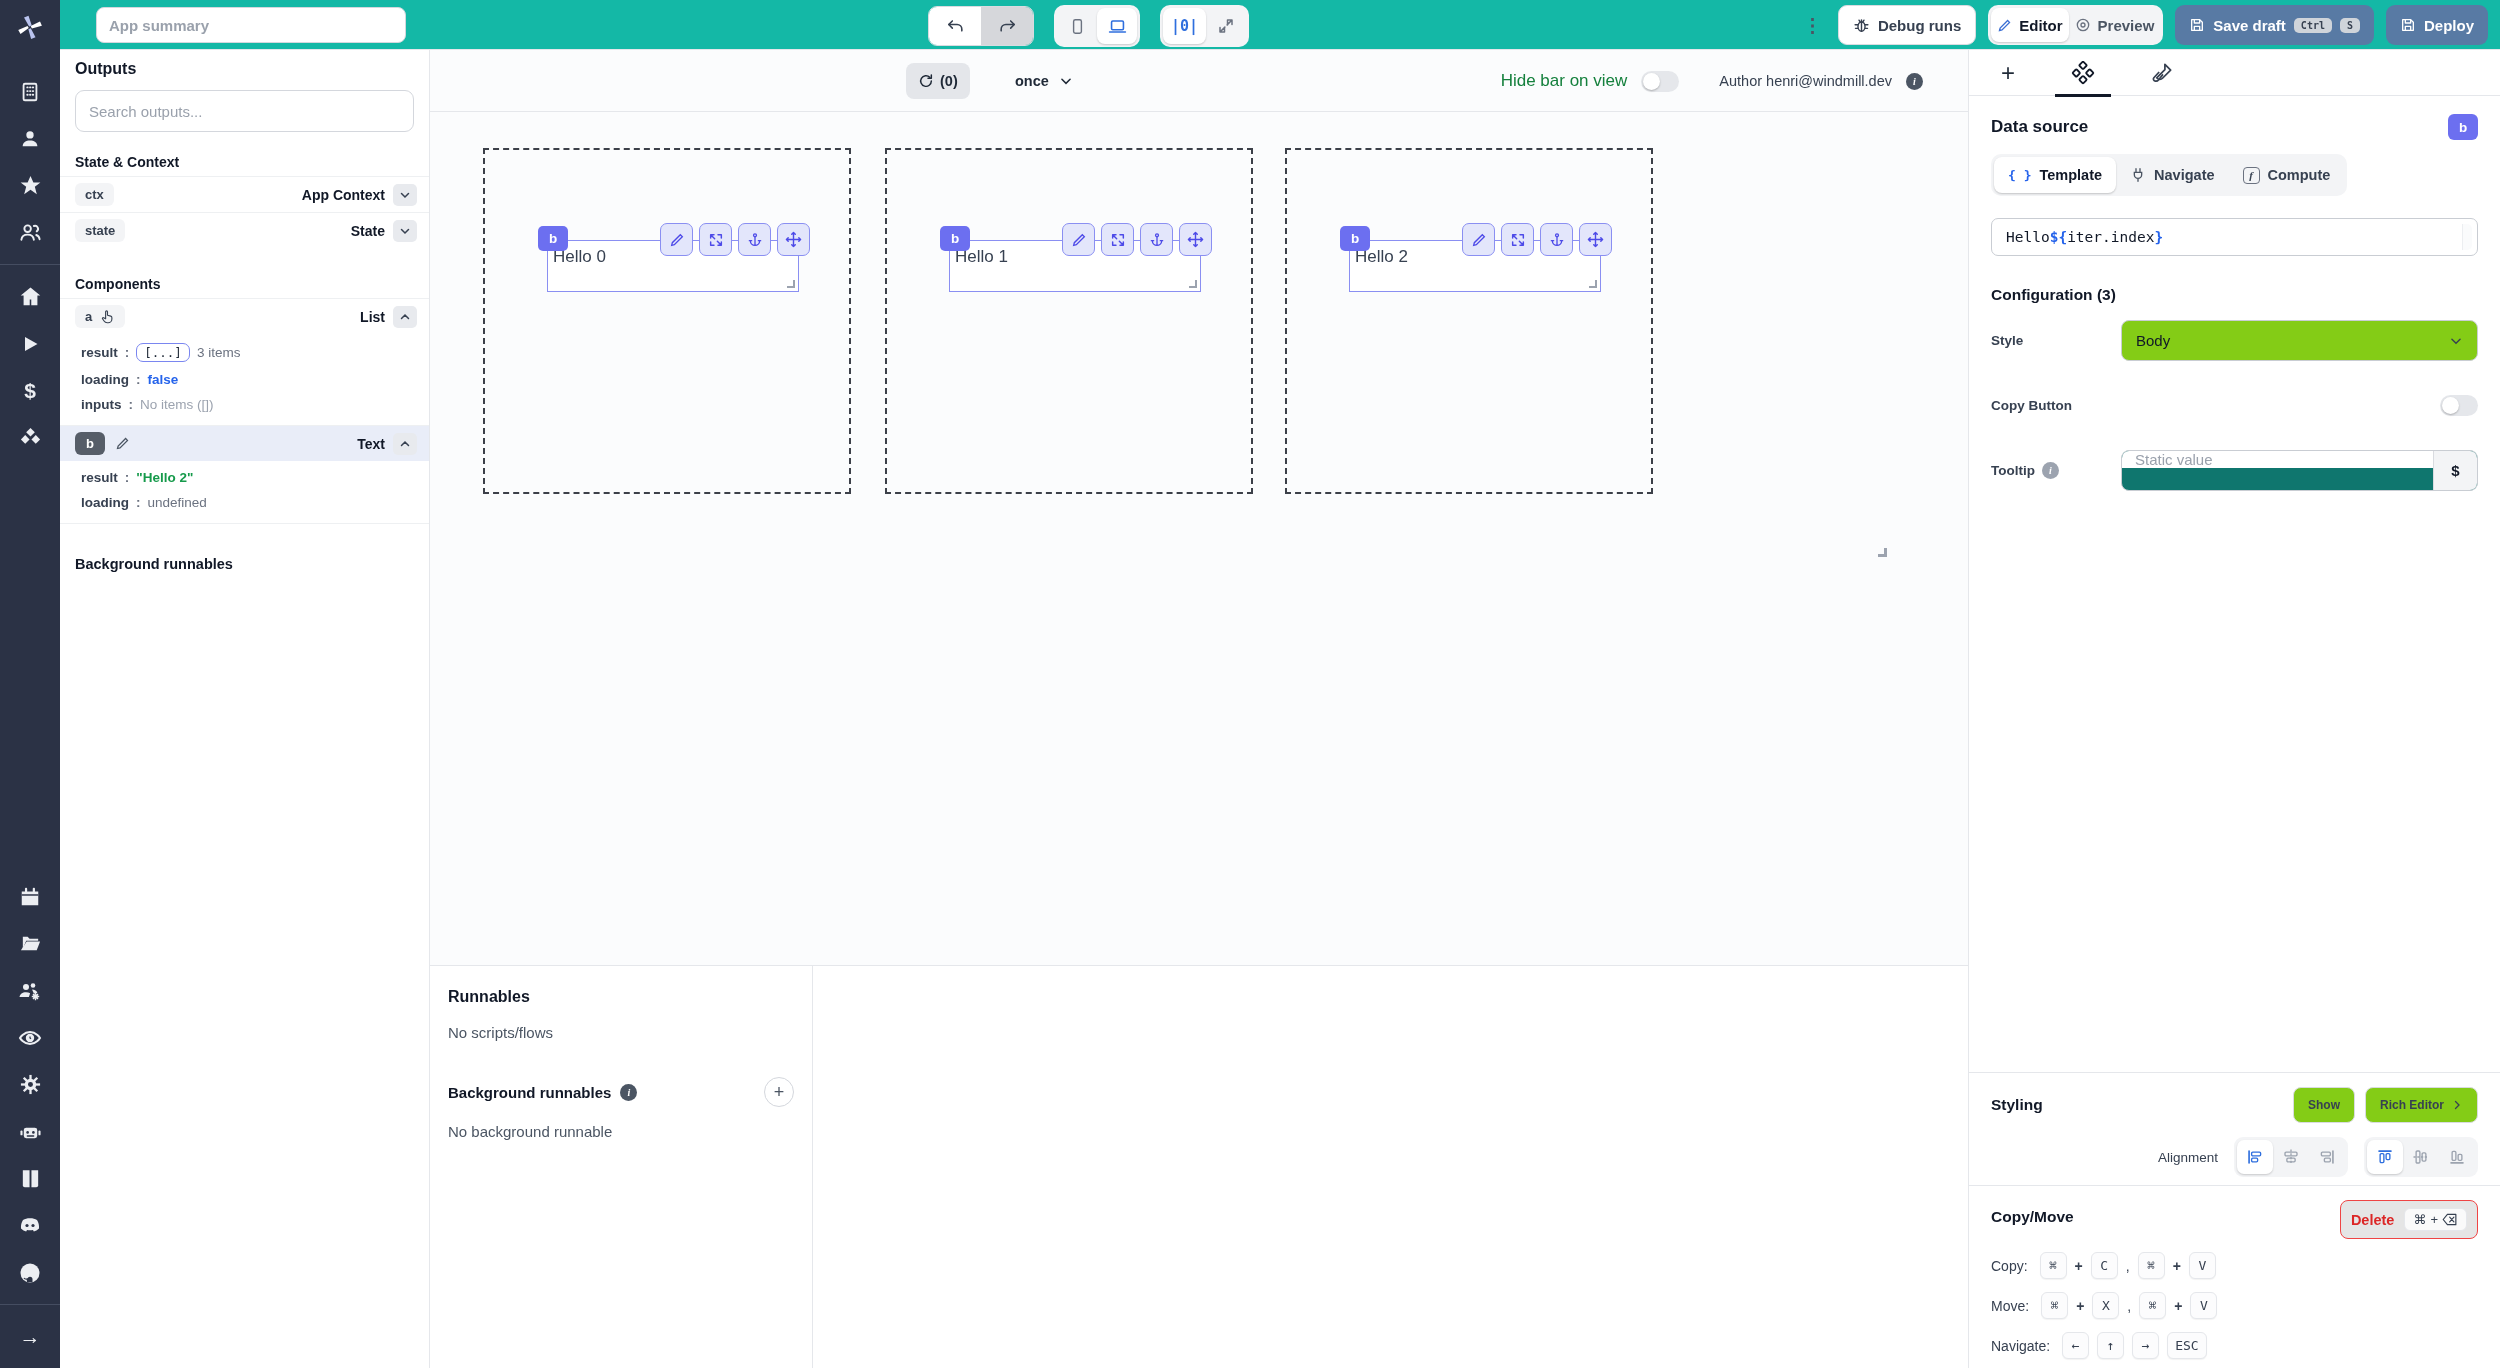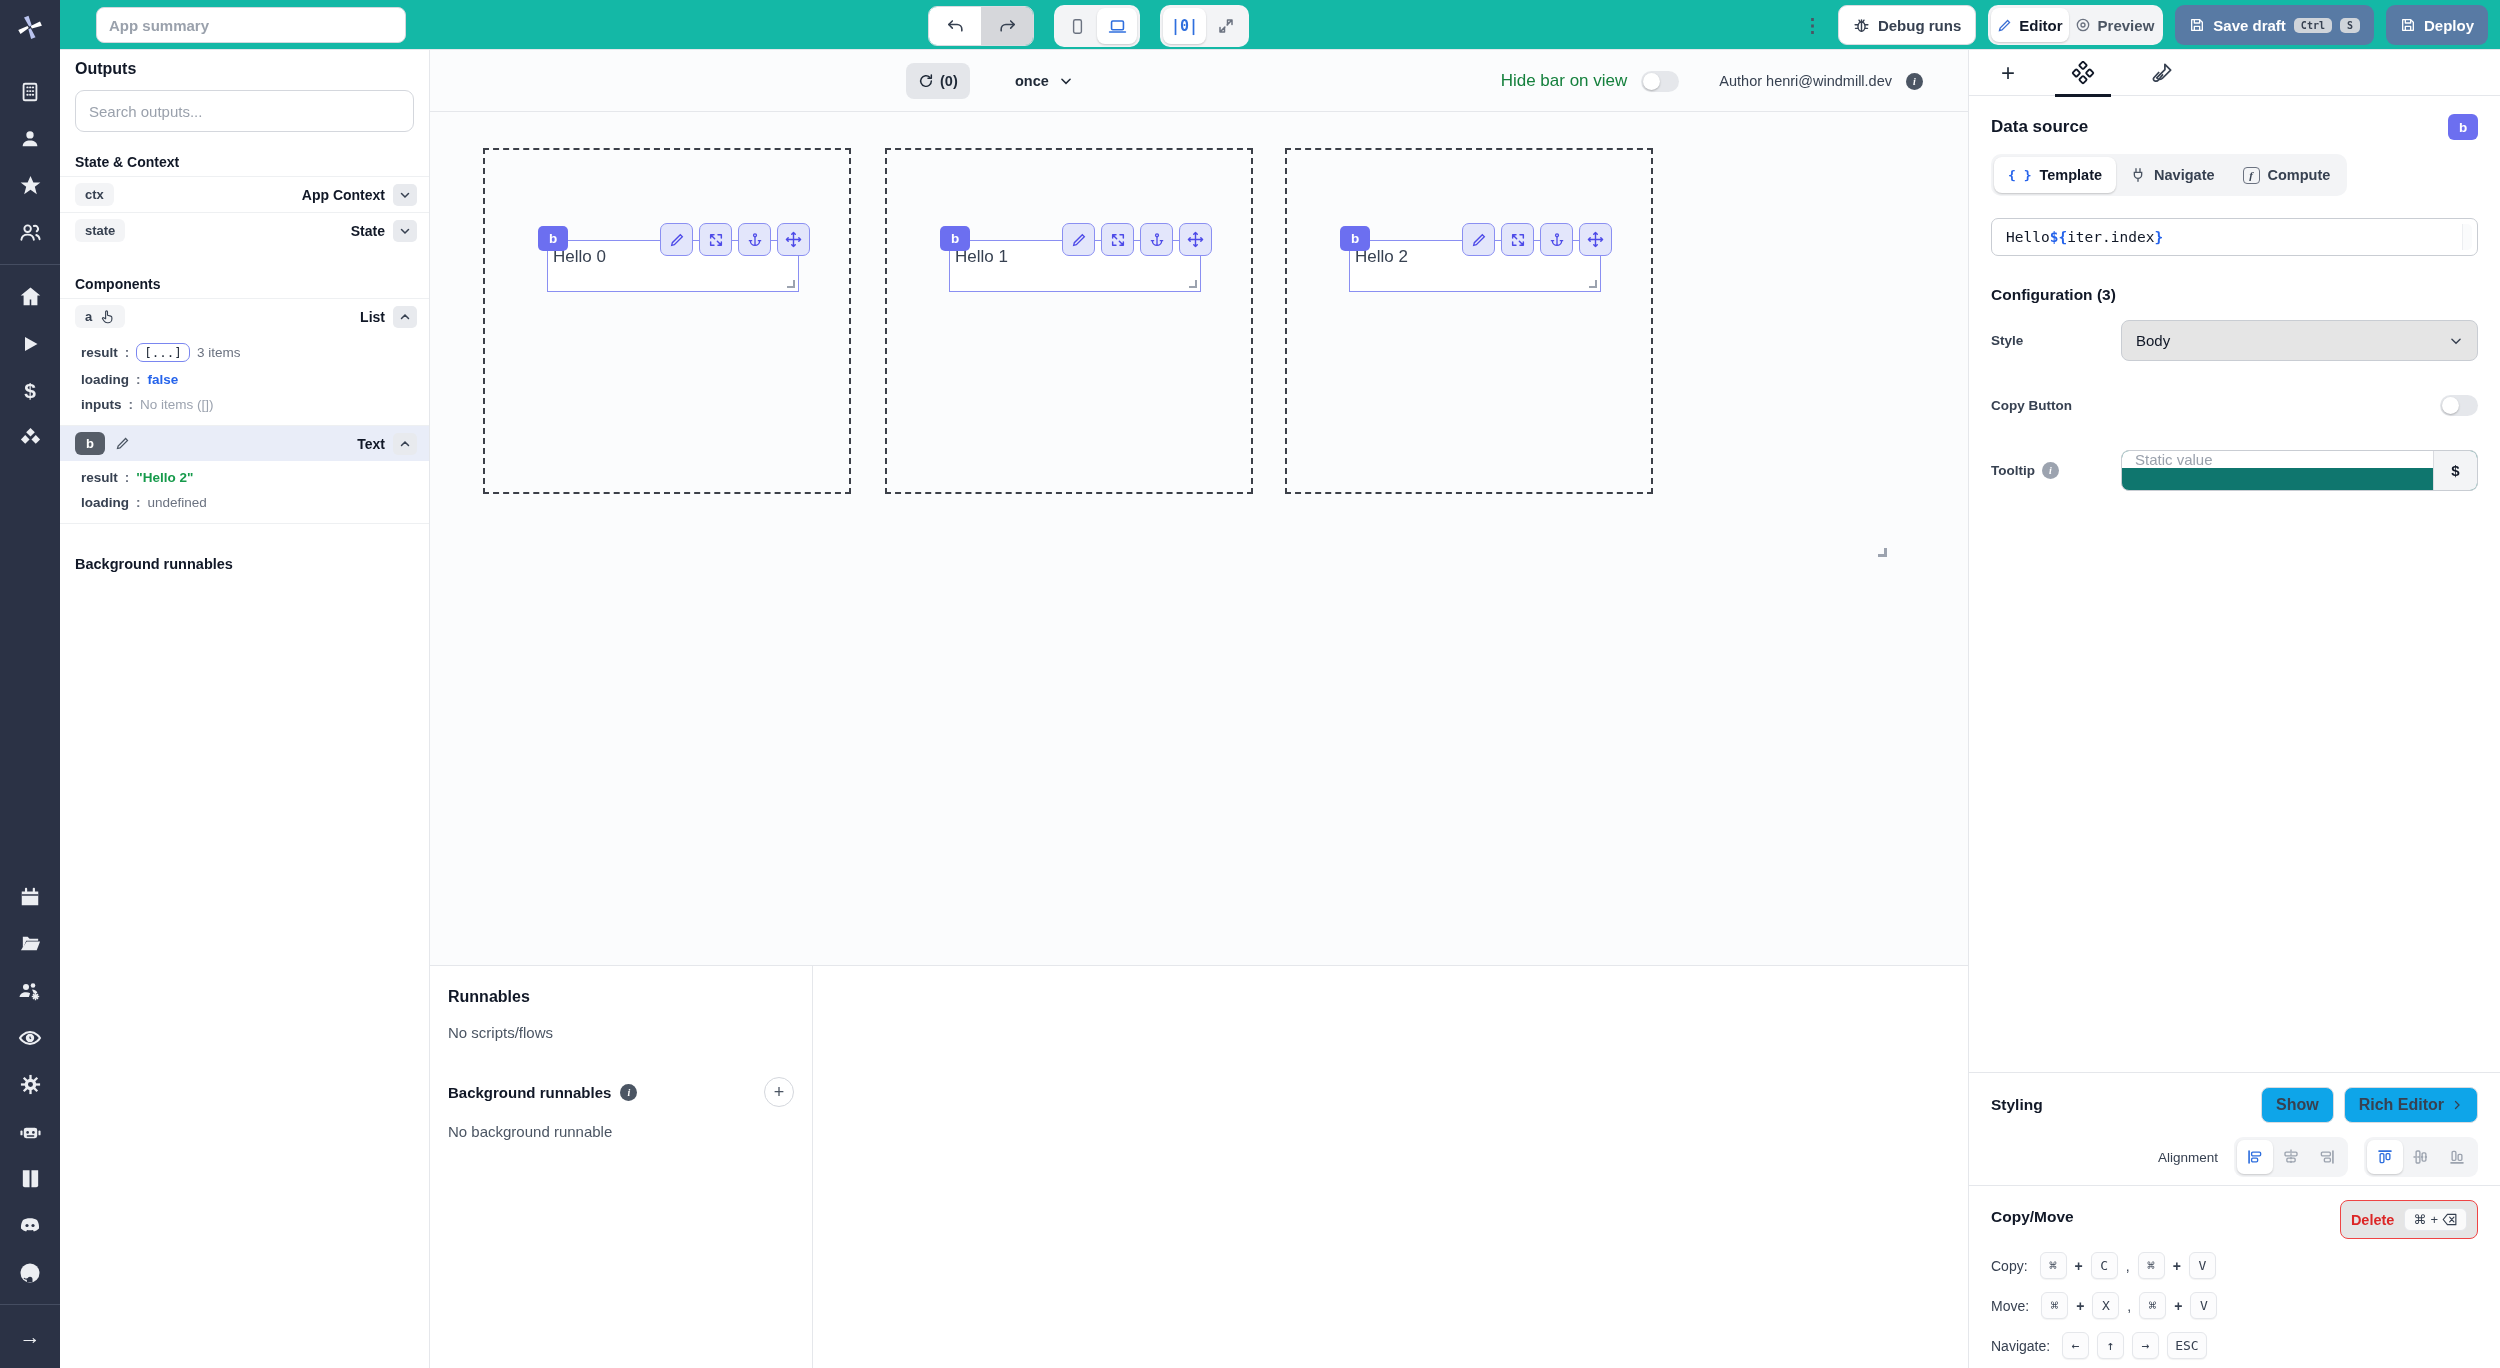--- a/index.html
+++ b/index.html
@@ -136,37 +136,37 @@
   .fxbox { width:17px; height:17px; border:1.5px solid #6b7280; border-radius:4px; display:inline-flex;
     align-items:center; justify-content:center; font-size:11px; color:#374151;
     font-family:"Liberation Serif", serif; font-style:italic; font-weight:700; }
   .codein { margin-top:22px; height:38px; border:1px solid #c9cdd3; border-radius:7px; display:flex; align-items:center;
     padding:0 14px; font-family:"DejaVu Sans Mono", monospace; font-size:14.5px; color:#111827; background:#fff; position:relative;}
   .codein .tail { position:absolute; right:5px; top:5px; bottom:5px; width:10px; border-left:1px solid #eceef1; background:#fafbfc; border-radius:0 5px 5px 0;}
   .cfg-h { font-size:15.5px; font-weight:700; color:#111827; margin:30px 0 4px; }
   .cfgrow { display:flex; align-items:center; margin-top:16px; }
   .cfgrow .lab { width:130px; font-size:13.5px; font-weight:700; color:#374151; display:flex; gap:7px; align-items:center;}
   .selectbox { flex:1; height:41px; border:1px solid #c9cdd3; border-radius:8px; display:flex; align-items:center;
-    padding:0 14px; font-size:15px; color:#111827; cursor:pointer; background:#e5e5e5; }
+    padding:0 14px; font-size:15px; color:#111827; cursor:pointer; background:#84cc16; }
   .selectbox .cdown { margin-left:auto; color:#374151; }
   .tooltip-in { flex:1; height:41px; border:1px solid #c9cdd3; border-radius:8px; display:flex; align-items:flex-start;
     overflow:hidden; background:#0f766e; }
   .tooltip-in input { flex:1; border:none; outline:none; padding:0 13px; font-size:15px; color:#374151;
     font-family:"Liberation Sans", sans-serif; }
   .tooltip-in input::placeholder { color:#9aa1ac; }
   .dollar-btn { width:44px; align-self:stretch; background:#f3f4f6; border-left:1px solid #d9dbe0; display:flex;
     align-items:center; justify-content:center; font-size:15px; color:#111827; cursor:pointer; font-weight:600;}
   .cfgrow .tright { margin-left:auto; }
 
   .styling { position:absolute; left:0; right:0; top:976px; border-top:1px solid #e5e7eb; padding:14px 22px 0; }
   .strow { display:flex; align-items:center; }
   .strow .h1 { font-size:15.5px; }
   .sbtns { margin-left:auto; display:flex; gap:10px; }
-  .btn-sm { height:36px; padding:0 14px; border:1px solid #d9dbe0; border-radius:8px; background:#0ea5e9;
-    font-size:16px; font-weight:700; color:#374151; display:flex; align-items:center; gap:7px; cursor:pointer; }
+  .btn-sm { height:36px; padding:0 14px; border:1px solid #d9dbe0; border-radius:8px; background:#84cc16;
+    font-size:12px; font-weight:700; color:#374151; display:flex; align-items:center; gap:7px; cursor:pointer; }
   .alrow { display:flex; align-items:center; justify-content:flex-end; gap:16px; margin-top:14px; }
   .alrow .lab { font-size:13.5px; color:#374151; }
   .algrp { display:flex; background:#f3f4f6; border-radius:9px; padding:3px; }
   .algrp .ai { width:36px; height:34px; display:flex; align-items:center; justify-content:center; border-radius:7px;
     color:#9ca3af; cursor:pointer; }
   .algrp .ai.on { background:#fff; box-shadow:0 1px 2px rgba(0,0,0,.18); color:#2f6fde; }
 
   .copymove { position:absolute; left:0; right:0; top:1089px; border-top:1px solid #e5e7eb; padding:14px 22px 0; }
   .cmhead { display:flex; align-items:flex-start; }
   .cmhead .h1 { font-size:15.5px; margin-top:8px; }

